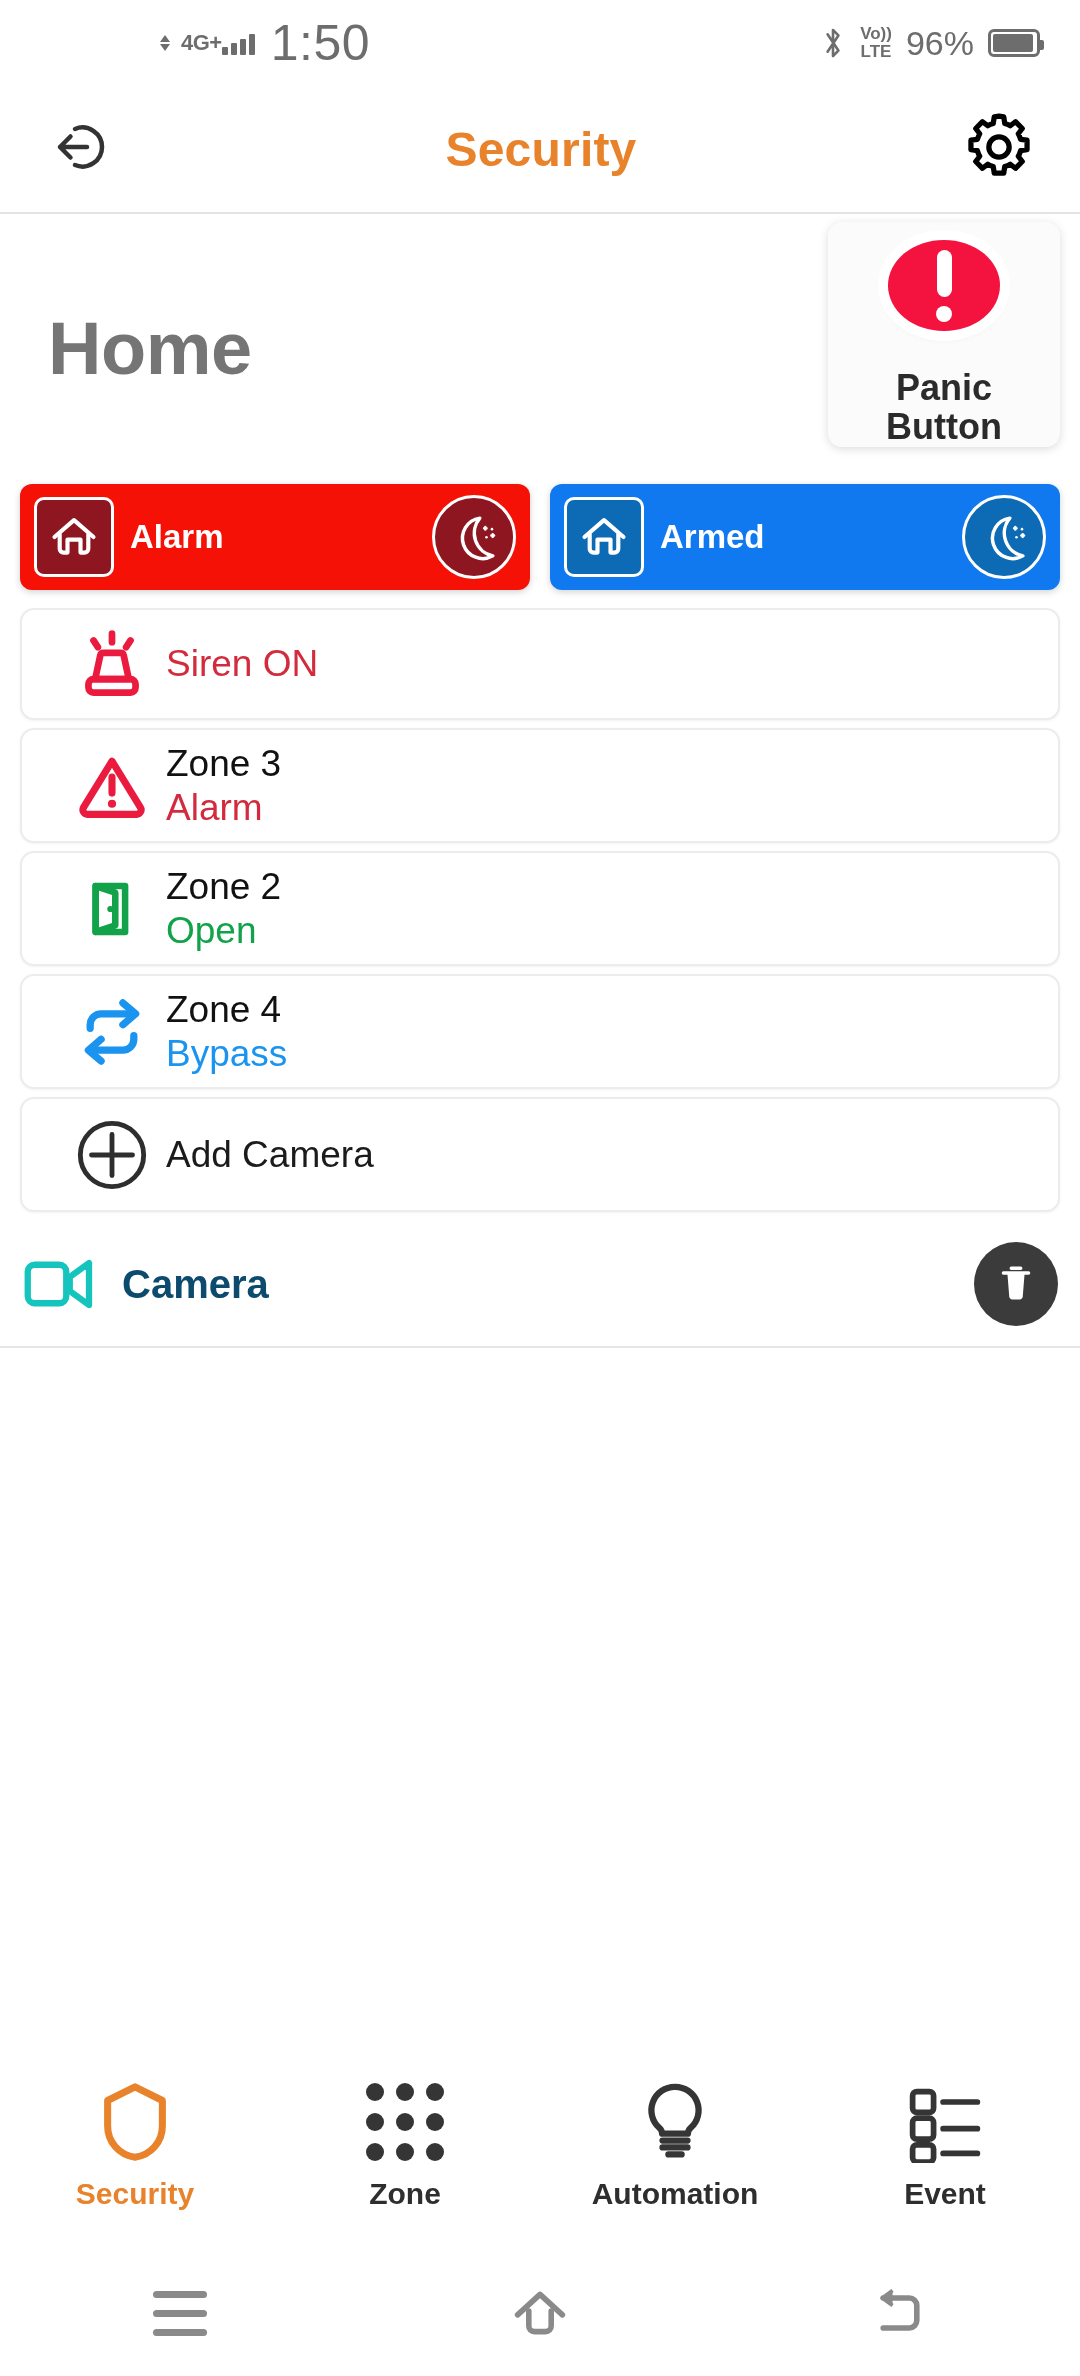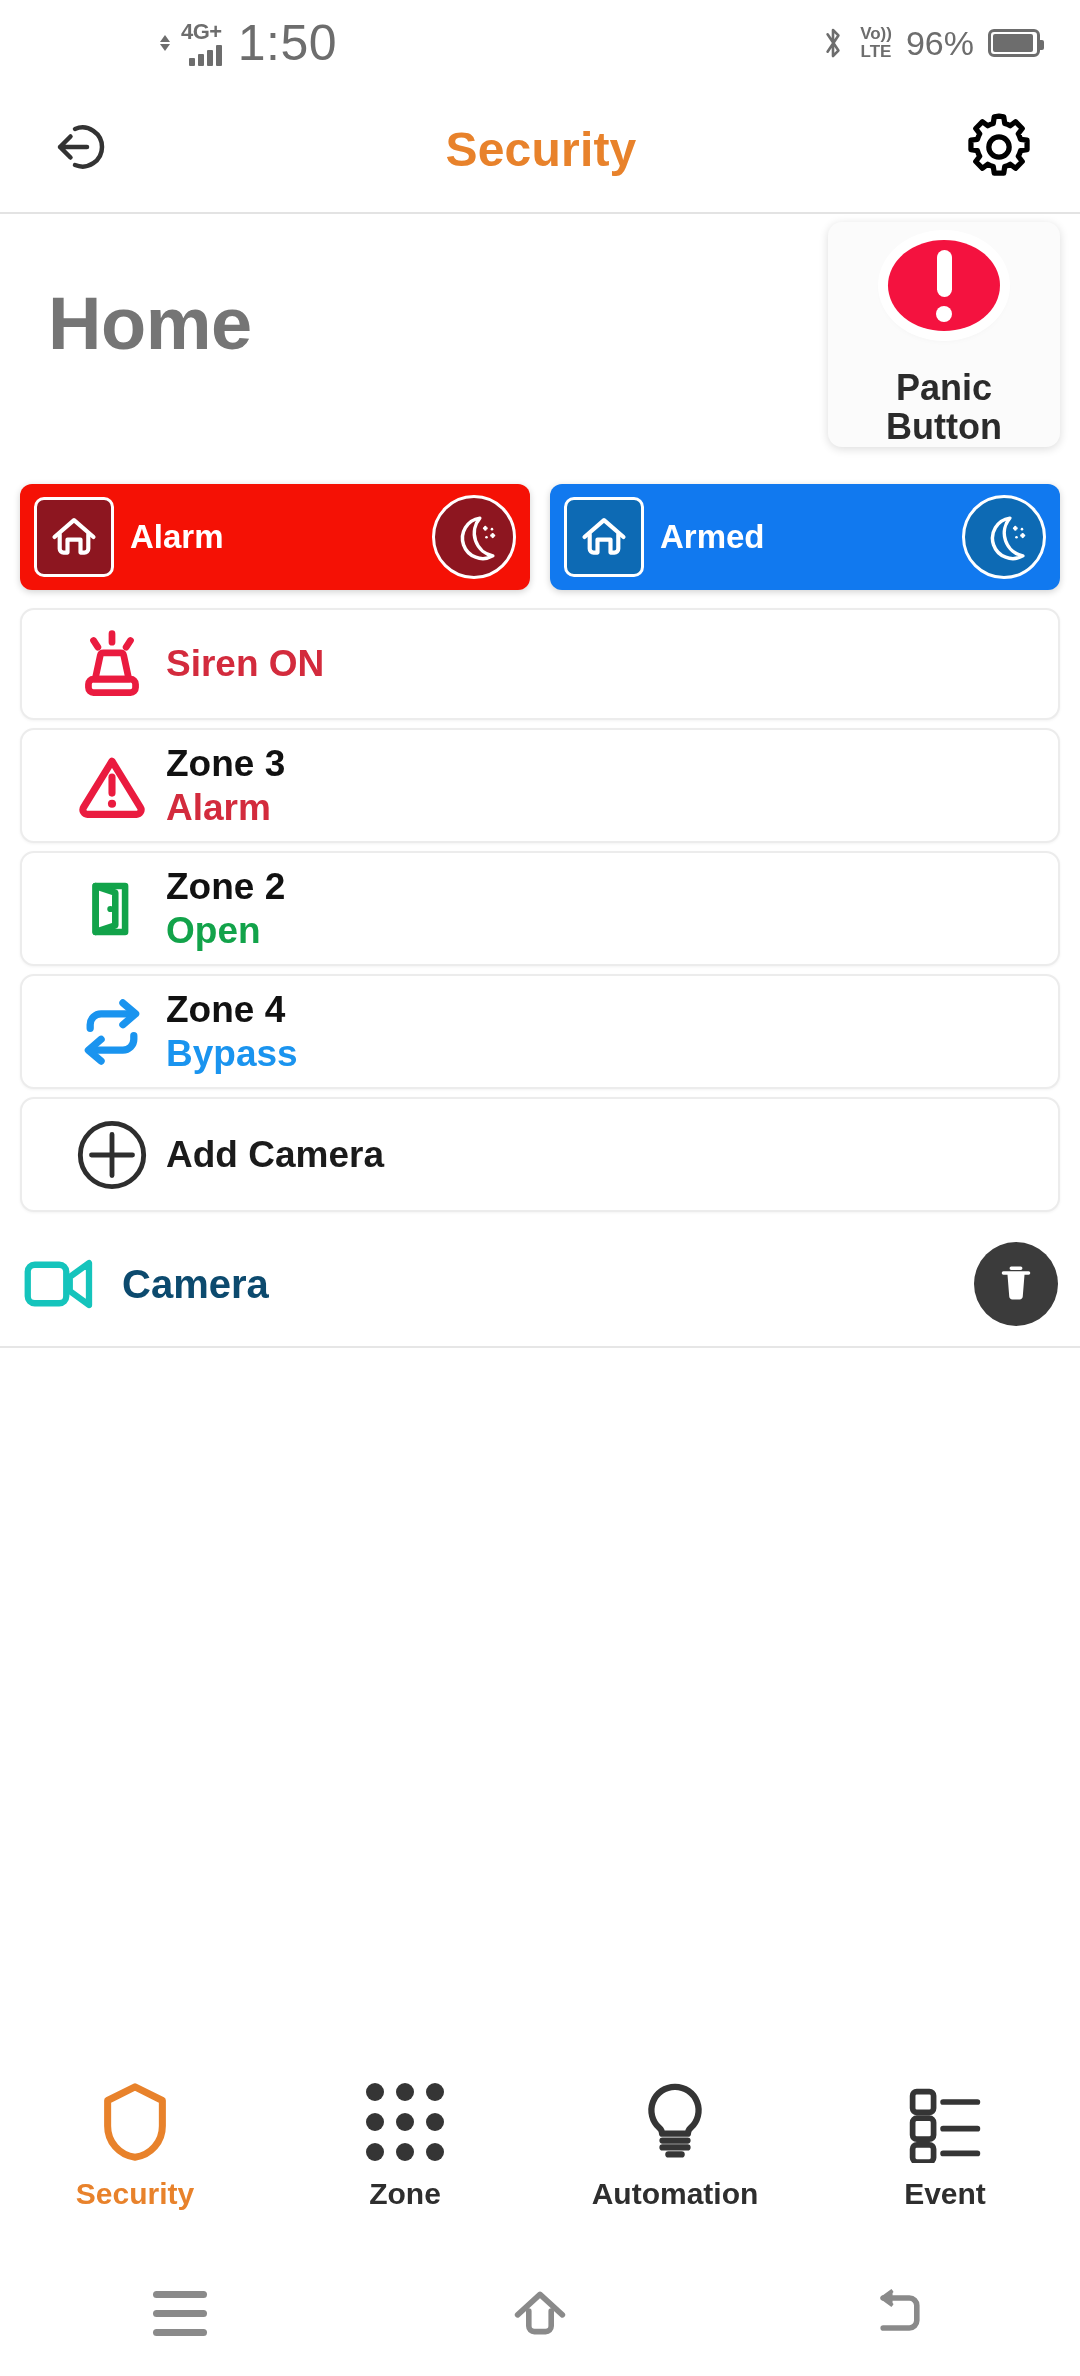--- a/index.html
+++ b/index.html
@@ -12,21 +12,21 @@
   .phone { position: relative; width: 1080px; height: 2376px; background: #fff; display: flex; flex-direction: column; }
 
   
   .statusbar {
     height: 86px; flex: 0 0 86px;
     display: flex; align-items: center;
     padding: 0 40px 0 0;
     color: #6d6d6d;
   }
   .sb-left { display: flex; align-items: center; gap: 10px; margin-left: 160px; }
-  .net-stack { display: flex; flex-direction: column; align-items: flex-end; line-height: 1; }
+  .net-stack { display: flex; flex-direction: row; align-items: center; line-height: 1; }
   .net-label { font-size: 22px; font-weight: bold; letter-spacing: -0.5px; color: #6d6d6d; }
   .bars { display: flex; align-items: flex-end; gap: 3px; height: 22px; margin-top: 1px; }
   .bars i { display: block; width: 6px; background: #6d6d6d; border-radius: 1px; }
   .bars i:nth-child(1) { height: 8px; }
   .bars i:nth-child(2) { height: 12px; }
   .bars i:nth-child(3) { height: 16px; }
   .bars i:nth-child(4) { height: 21px; }
   .arrows { display:flex; flex-direction:column; justify-content:center; gap:2px; margin-right:1px; }
   .arrows span { width:0;height:0;border-left:5px solid transparent;border-right:5px solid transparent; }
   .arrows span.up { border-bottom:7px solid #6d6d6d; }
@@ -46,21 +46,21 @@
     padding: 0 44px 0 48px;
     border-bottom: 2px solid #e3e3e3;
   }
   .appbar-title { font-size: 48px; font-weight: bold; color: #e8822b; letter-spacing: 0.2px; }
 
   
   .content { flex: 1 1 auto; position: relative; }
 
   .hero { position: relative; height: 260px; }
   .page-title {
-    position: absolute; left: 48px; top: 67px;
+    position: absolute; left: 48px; top: 92px;
     font-size: 74px; font-weight: bold; color: #757575; letter-spacing: -0.5px;
   }
   .panic-card {
     position: absolute; right: 20px; top: 8px;
     width: 232px; height: 225px;
     background: #fbfbfb; border-radius: 14px;
     box-shadow: 0 2px 10px rgba(0,0,0,0.14);
     display: flex; flex-direction: column; align-items: center; padding-top: 18px; gap: 22px;
   }
   .panic-circle {
@@ -102,21 +102,21 @@
 
   
   .list { padding: 0 20px; margin-top: 18px; display: flex; flex-direction: column; gap: 8px; }
   .row {
     background: #ffffff; border: 2px solid #ececec; border-radius: 14px;
     min-height: 112px; display: flex; align-items: center; padding: 0 36px;
     box-shadow: 0 1px 3px rgba(0,0,0,0.05);
   }
   .row.tall { min-height: 115px; }
   .row-icon { width: 108px; flex: 0 0 108px; display: flex; align-items: center; justify-content: center; }
-  .row-text { display: flex; flex-direction: column; justify-content: flex-end; font-weight: bold; }
+  .row-text { display: flex; flex-direction: column; justify-content: flex-end; }
   .row-title { font-size: 37px; color: #111111; line-height: 1.18; }
   .row-sub { font-size: 37px; line-height: 1.18; }
   .row-single { font-size: 37px; line-height: 1.18; }
   .c-red { color: #d32b3d; }
   .c-green { color: #12a34a; }
   .c-blue { color: #1a94ef; }
   .c-dark { color: #1b1b1b; }
 
   
   .camera-row {

